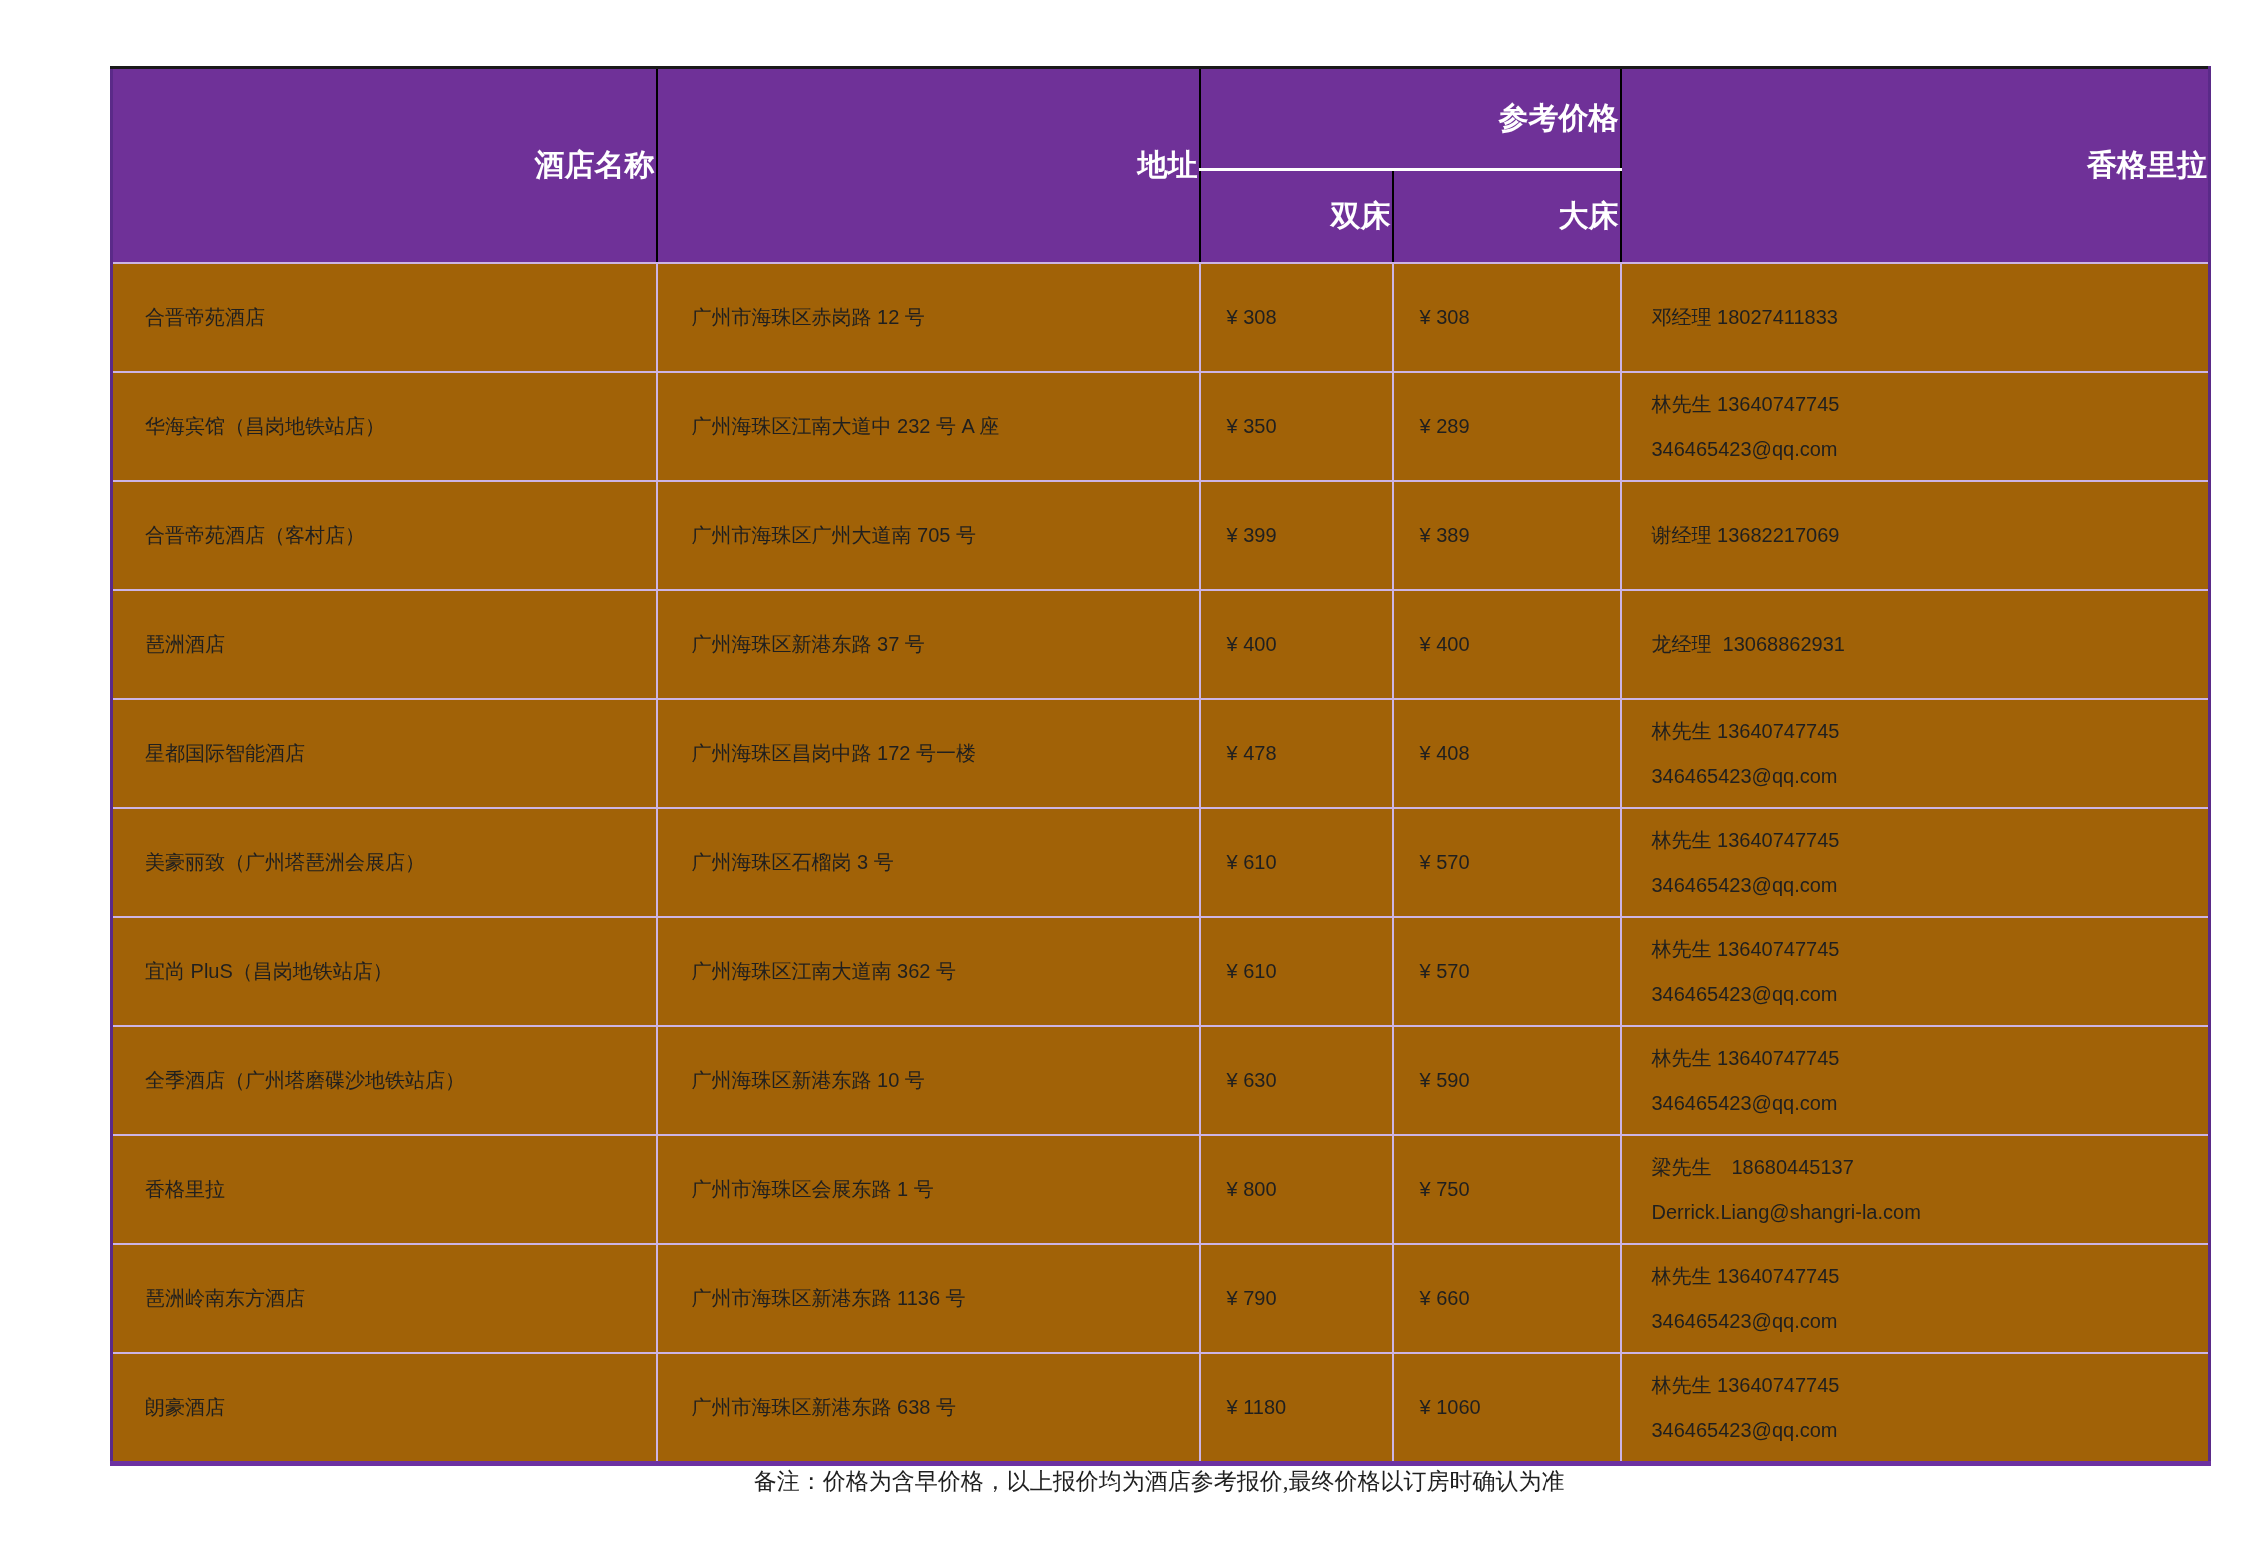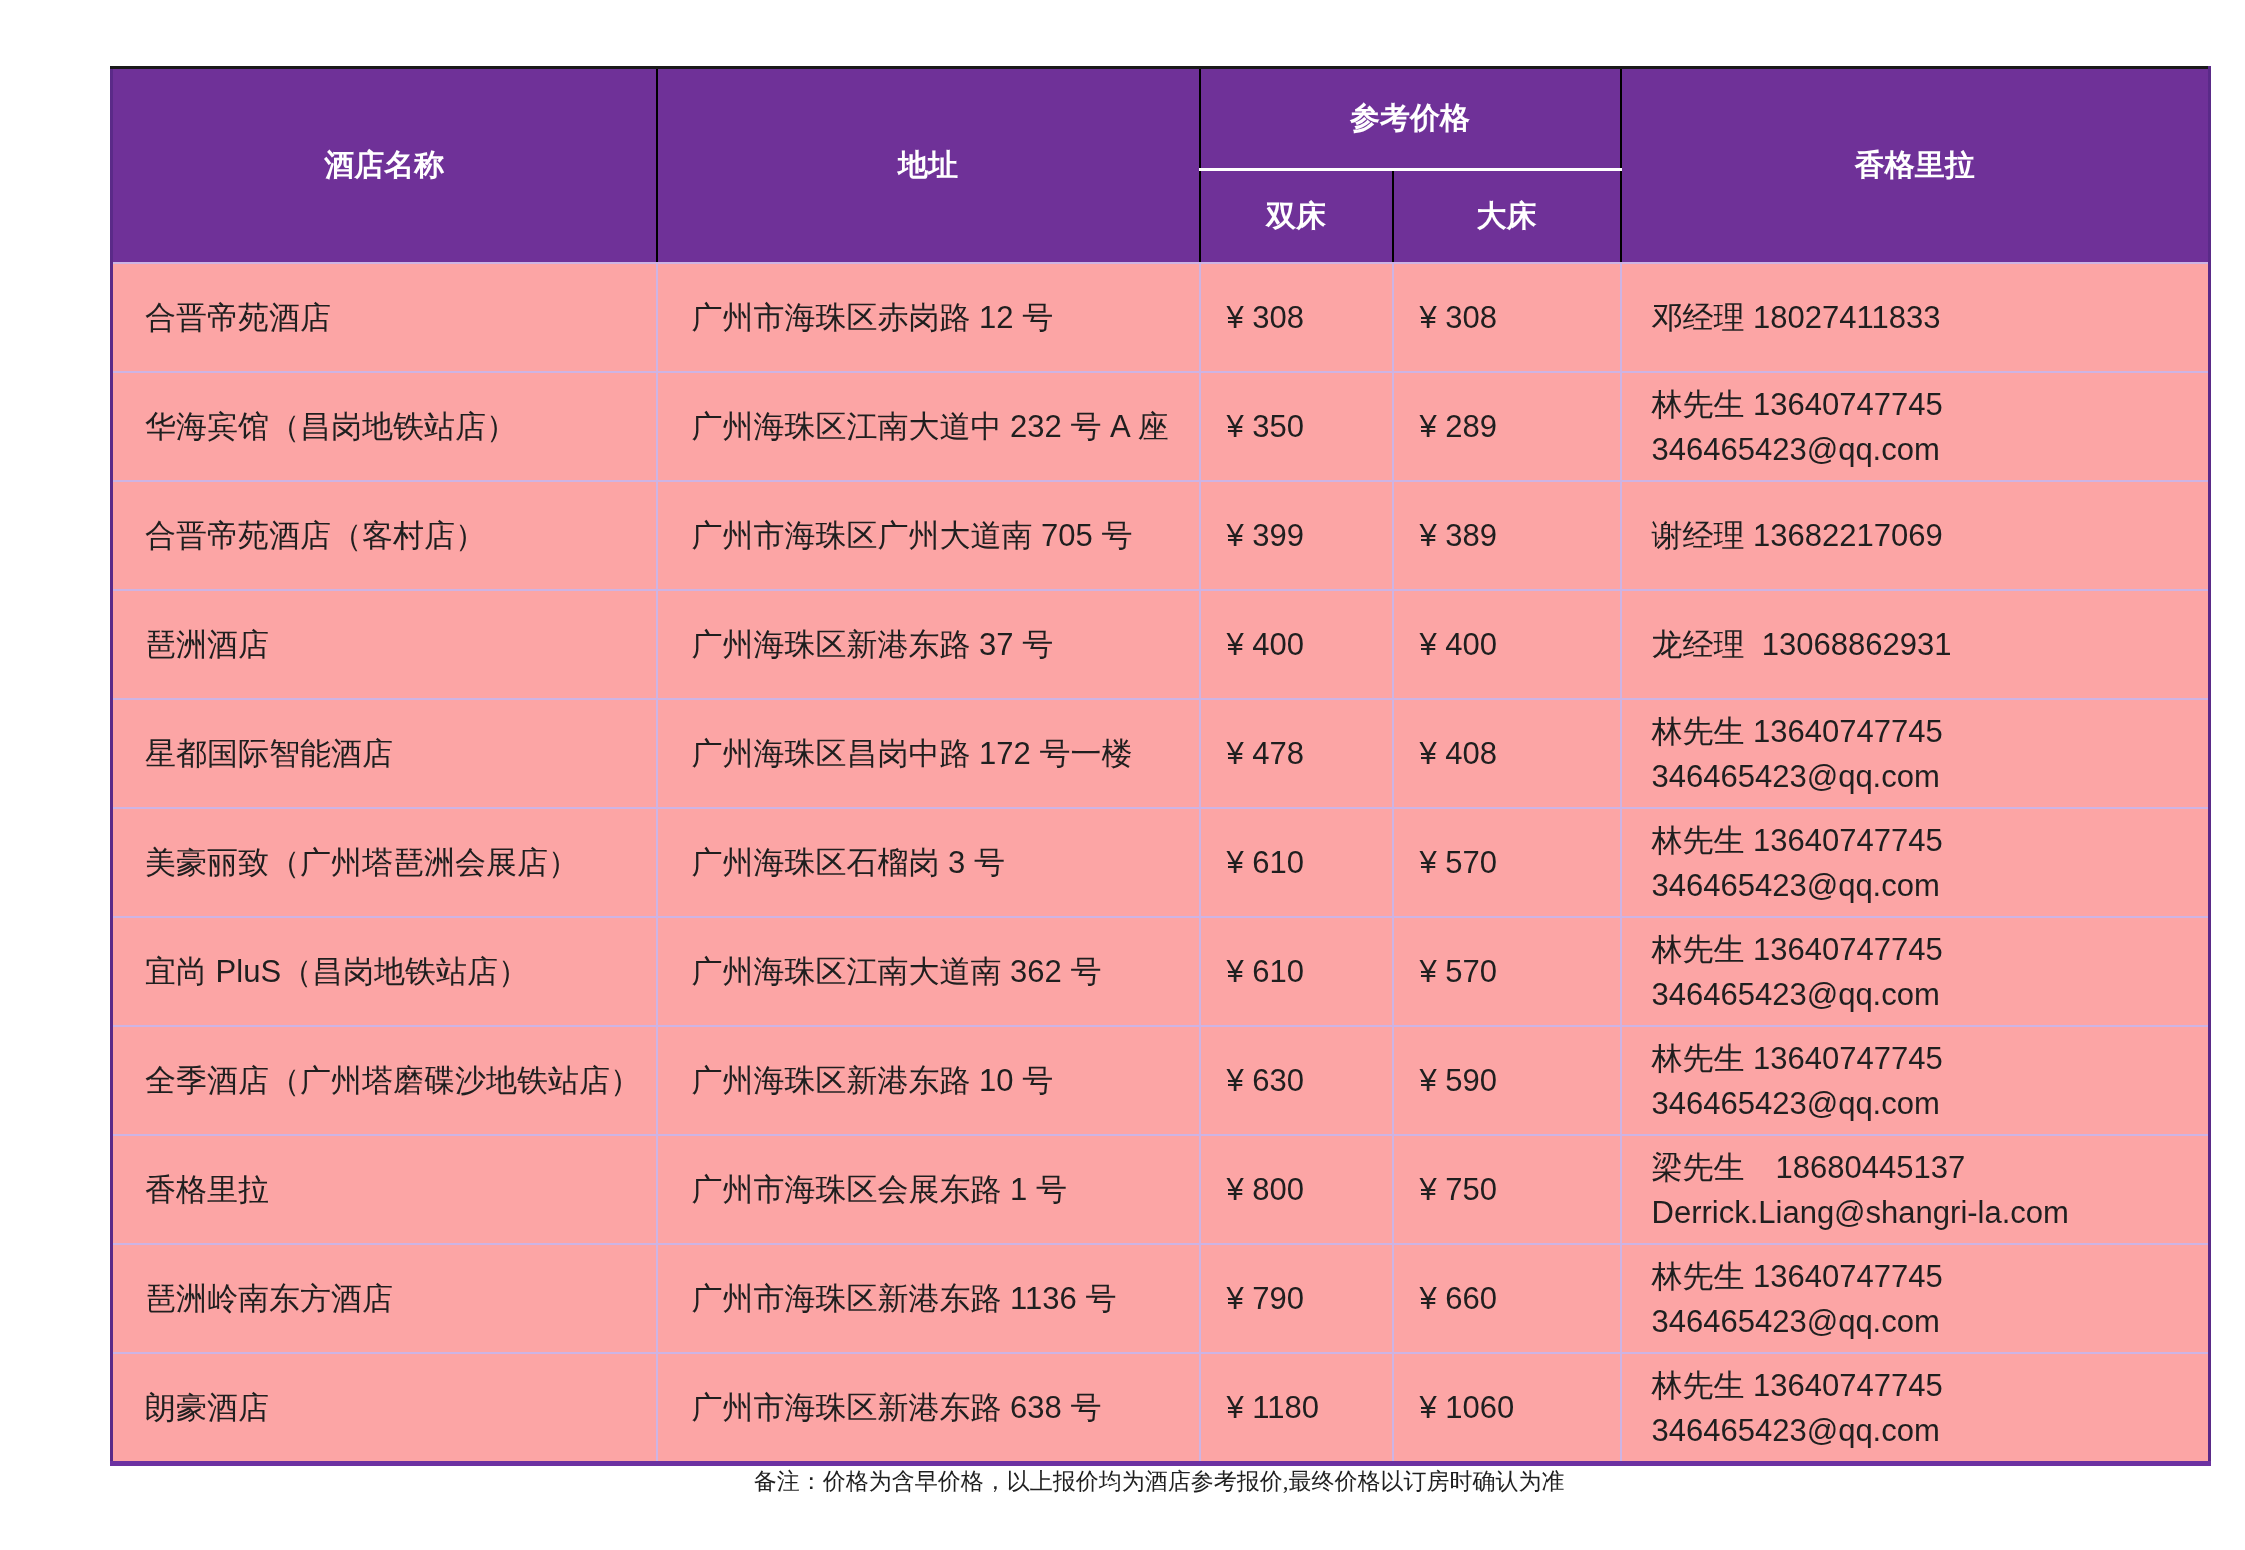--- a/index.html
+++ b/index.html
@@ -35,36 +35,36 @@
   col.c1{width:545px}
   col.c2{width:543px}
   col.c3{width:193px}
   col.c4{width:228px}
   col.c5{width:589px}
   thead th{
     background:var(--header_bg);
     color:var(--header_text);
     font-size:30px;
     font-weight:bold;
-    text-align:center;
+    text-align:right;
     vertical-align:middle;
     border-bottom:2px solid var(--grid_line);
     margin-left:48px;
   }
   thead tr.row1 th{height:97px;}
   thead tr.row2 th{height:89px;}
   th.h-div{border-left:2px solid var(--header_divider);}
   th.h-group{border-bottom:3px solid #ffffff;}
   th.h-sub{border-top:3px solid #ffffff;}
   tbody td{
     border:2px solid var(--grid_line);
     height:107px;
-    font-size:31px;
+    font-size:20px;
     vertical-align:middle;
-    background:#fca5a5;
+    background:#a16207;
   }
   td.c-name{padding:0 10px 0 32px;}
   td.c-addr{padding:0 10px 0 34px;}
   td.c-price{padding:0 8px 0 26px;}
   td.c-contact{padding:0 20px 0 30px;}
   .contact-line{
     line-height:45px;
     white-space:pre-wrap;
   }
   .footer-note{

